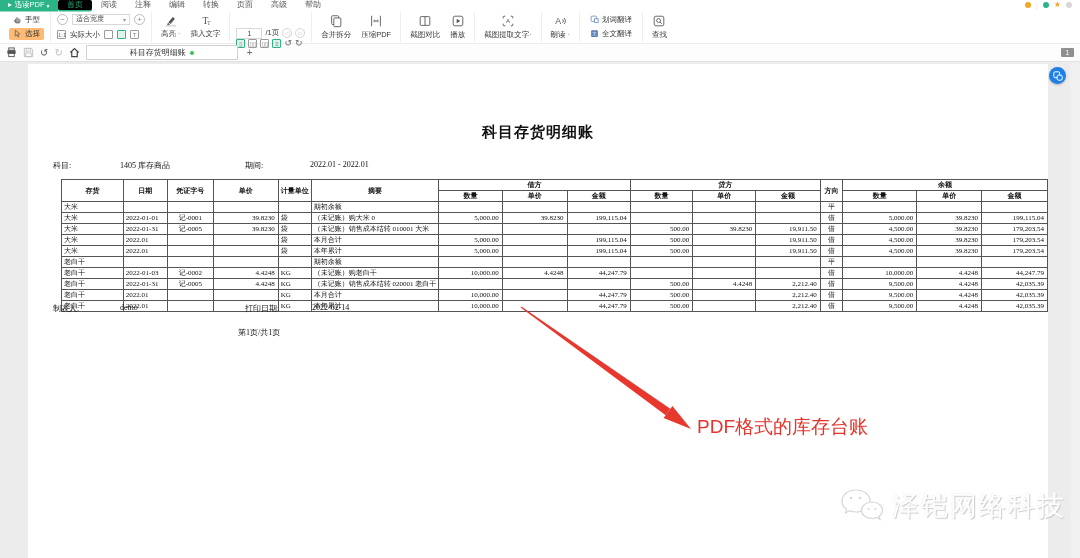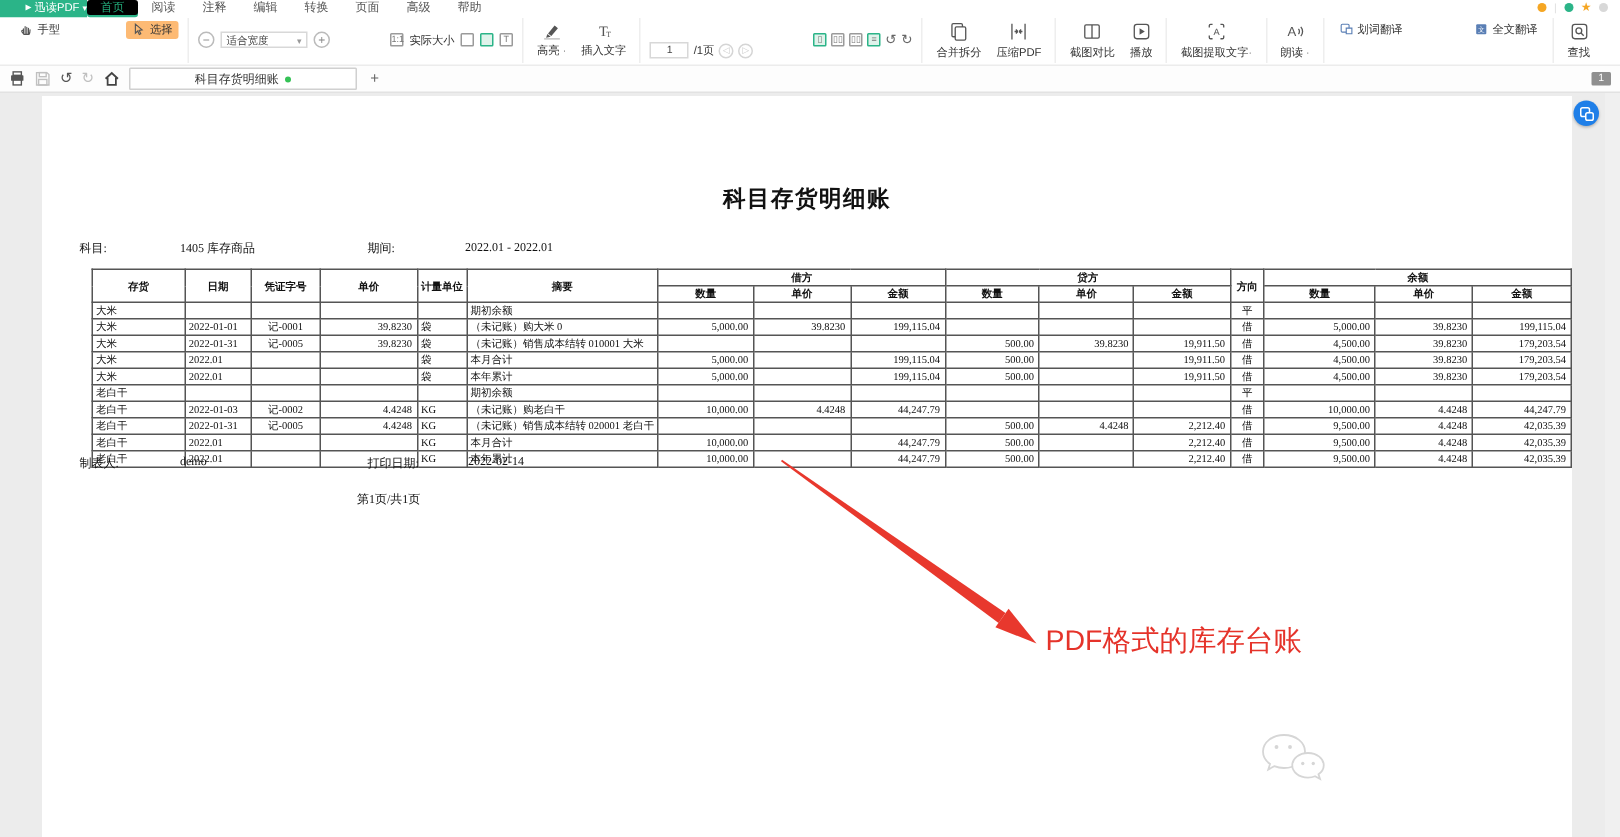--- a/index.html
+++ b/index.html
@@ -3,38 +3,38 @@
 <meta charset="utf-8">
 <style>
   * { margin:0; padding:0; box-sizing:border-box; }
   html,body { width:1080px; height:558px; overflow:hidden; background:#fff;
     font-family:"Liberation Sans", sans-serif; }
   .app { position:relative; width:1080px; height:558px; }
 
   
   .menubar { height:10px; display:flex; align-items:stretch; background:#fff; font-size:8px; }
   .logo { width:58px; background:#2bb488; color:#fff; display:flex; align-items:center;
-    justify-content:flex-end; gap:2px; font-size:7.5px; box-shadow:0 1.5px 0 #2bb488; }
+    justify-content:center; gap:2px; font-size:7.5px; box-shadow:0 1.5px 0 #2bb488; }
   .logo .tri { width:0; height:0; border-left:4px solid #fff; border-top:2.5px solid transparent; border-bottom:2.5px solid transparent; }
   .logo .car { font-size:6px; }
   .mtabs { display:flex; }
   .mtab { padding:0 9px; line-height:10px; color:#555; cursor:default; }
   .mtab.active { background:#000000; color:#22a878; border-radius:2px; box-shadow:0 1.5px 0 #2bb488; }
   .menubar-right { margin-left:auto; display:flex; align-items:center; gap:5px; padding-right:8px; font-size:7px; }
   .dot-ic { width:6px; height:6px; border-radius:50%; display:inline-block; }
   .star { color:#f5a623; font-size:8px; line-height:8px; }
   .vbar { color:#ddd; }
 
   
   .toolbar { height:34px; display:flex; align-items:center; background:#fff;
     border-bottom:1px solid #ececec; padding:0 3px; font-size:7.5px; color:#333; }
   .tgroup { display:flex; align-items:center; gap:4px; height:30px; padding:0 6px;
     border-right:1px solid #eeeeee; }
   .tgroup:last-child { border-right:none; }
-  .stack2 { display:flex; justify-content:space-between; height:26px;gap:40px; }
+  .stack2 { display:flex; flex-direction:column; justify-content:space-between; height:26px; }
   .minibtn { display:flex; align-items:center; gap:3px; height:12px; padding:0 4px; border-radius:2px; }
   .minibtn.on { background:#fdba74; }
   .bigbtn { display:flex; flex-direction:column; align-items:center; justify-content:center; gap:2px; padding:0 3px; }
   .ic { display:inline-flex; align-items:center; justify-content:center; }
   .ic svg { display:block; }
   .combo { width:58px; height:11px; border:1px solid #d8d8d8; display:flex; align-items:center;
     justify-content:space-between; padding:0 3px; font-size:7px; color:#444; }
   .combo .car { color:#999; font-size:6px; }
   .roundbtn { width:11px; height:11px; border-radius:50%; border:1px solid #bbb; color:#888;
     font-size:8px; line-height:9px; text-align:center; }
@@ -608,20 +608,21 @@
       <span class="ic">
         <svg width="46" height="40" viewBox="0 0 46 40">
           <path d="M18 4C10 4 4 9 4 15c0 3.4 1.8 6.3 4.7 8.3L7.5 27l4-2.2c2 .8 4.2 1.2 6.5 1.2 8 0 14-5 14-11S26 4 18 4z" fill="#ffffff" stroke="#d6d6d6" stroke-width="1.2"></path>
           <circle cx="13" cy="12" r="1.3" fill="#d6d6d6"></circle>
             <circle cx="22" cy="12" r="1.3" fill="#d6d6d6"></circle>
           <path d="M34 16c-6 0-10.5 3.7-10.5 8.2 0 4.5 4.5 8.2 10.5 8.2 1.7 0 3.3-.3 4.7-.9l3.3 1.8-1-3.1c2.2-1.5 3.5-3.6 3.5-6 0-4.5-4.5-8.2-10.5-8.2z" fill="#ffffff" stroke="#d6d6d6" stroke-width="1.2"></path>
           <circle cx="30.5" cy="23" r="1.1" fill="#d6d6d6"></circle>
             <circle cx="37.5" cy="23" r="1.1" fill="#d6d6d6"></circle>
         </svg>
       </span>
+      <span class="wm-text">泽铠网络科技</span>
     </div>
 
     <div class="floatbtn">
       <svg width="10" height="10" viewBox="0 0 12 12">
         <rect x="1" y="1" width="7" height="7" rx="1.5" fill="none" stroke="#fff" stroke-width="1.2"></rect>
         <rect x="5" y="5" width="6" height="6" rx="1.5" fill="#1f7fe8" stroke="#fff" stroke-width="1.2"></rect>
       </svg>
     </div>
   </div>
 </div>

